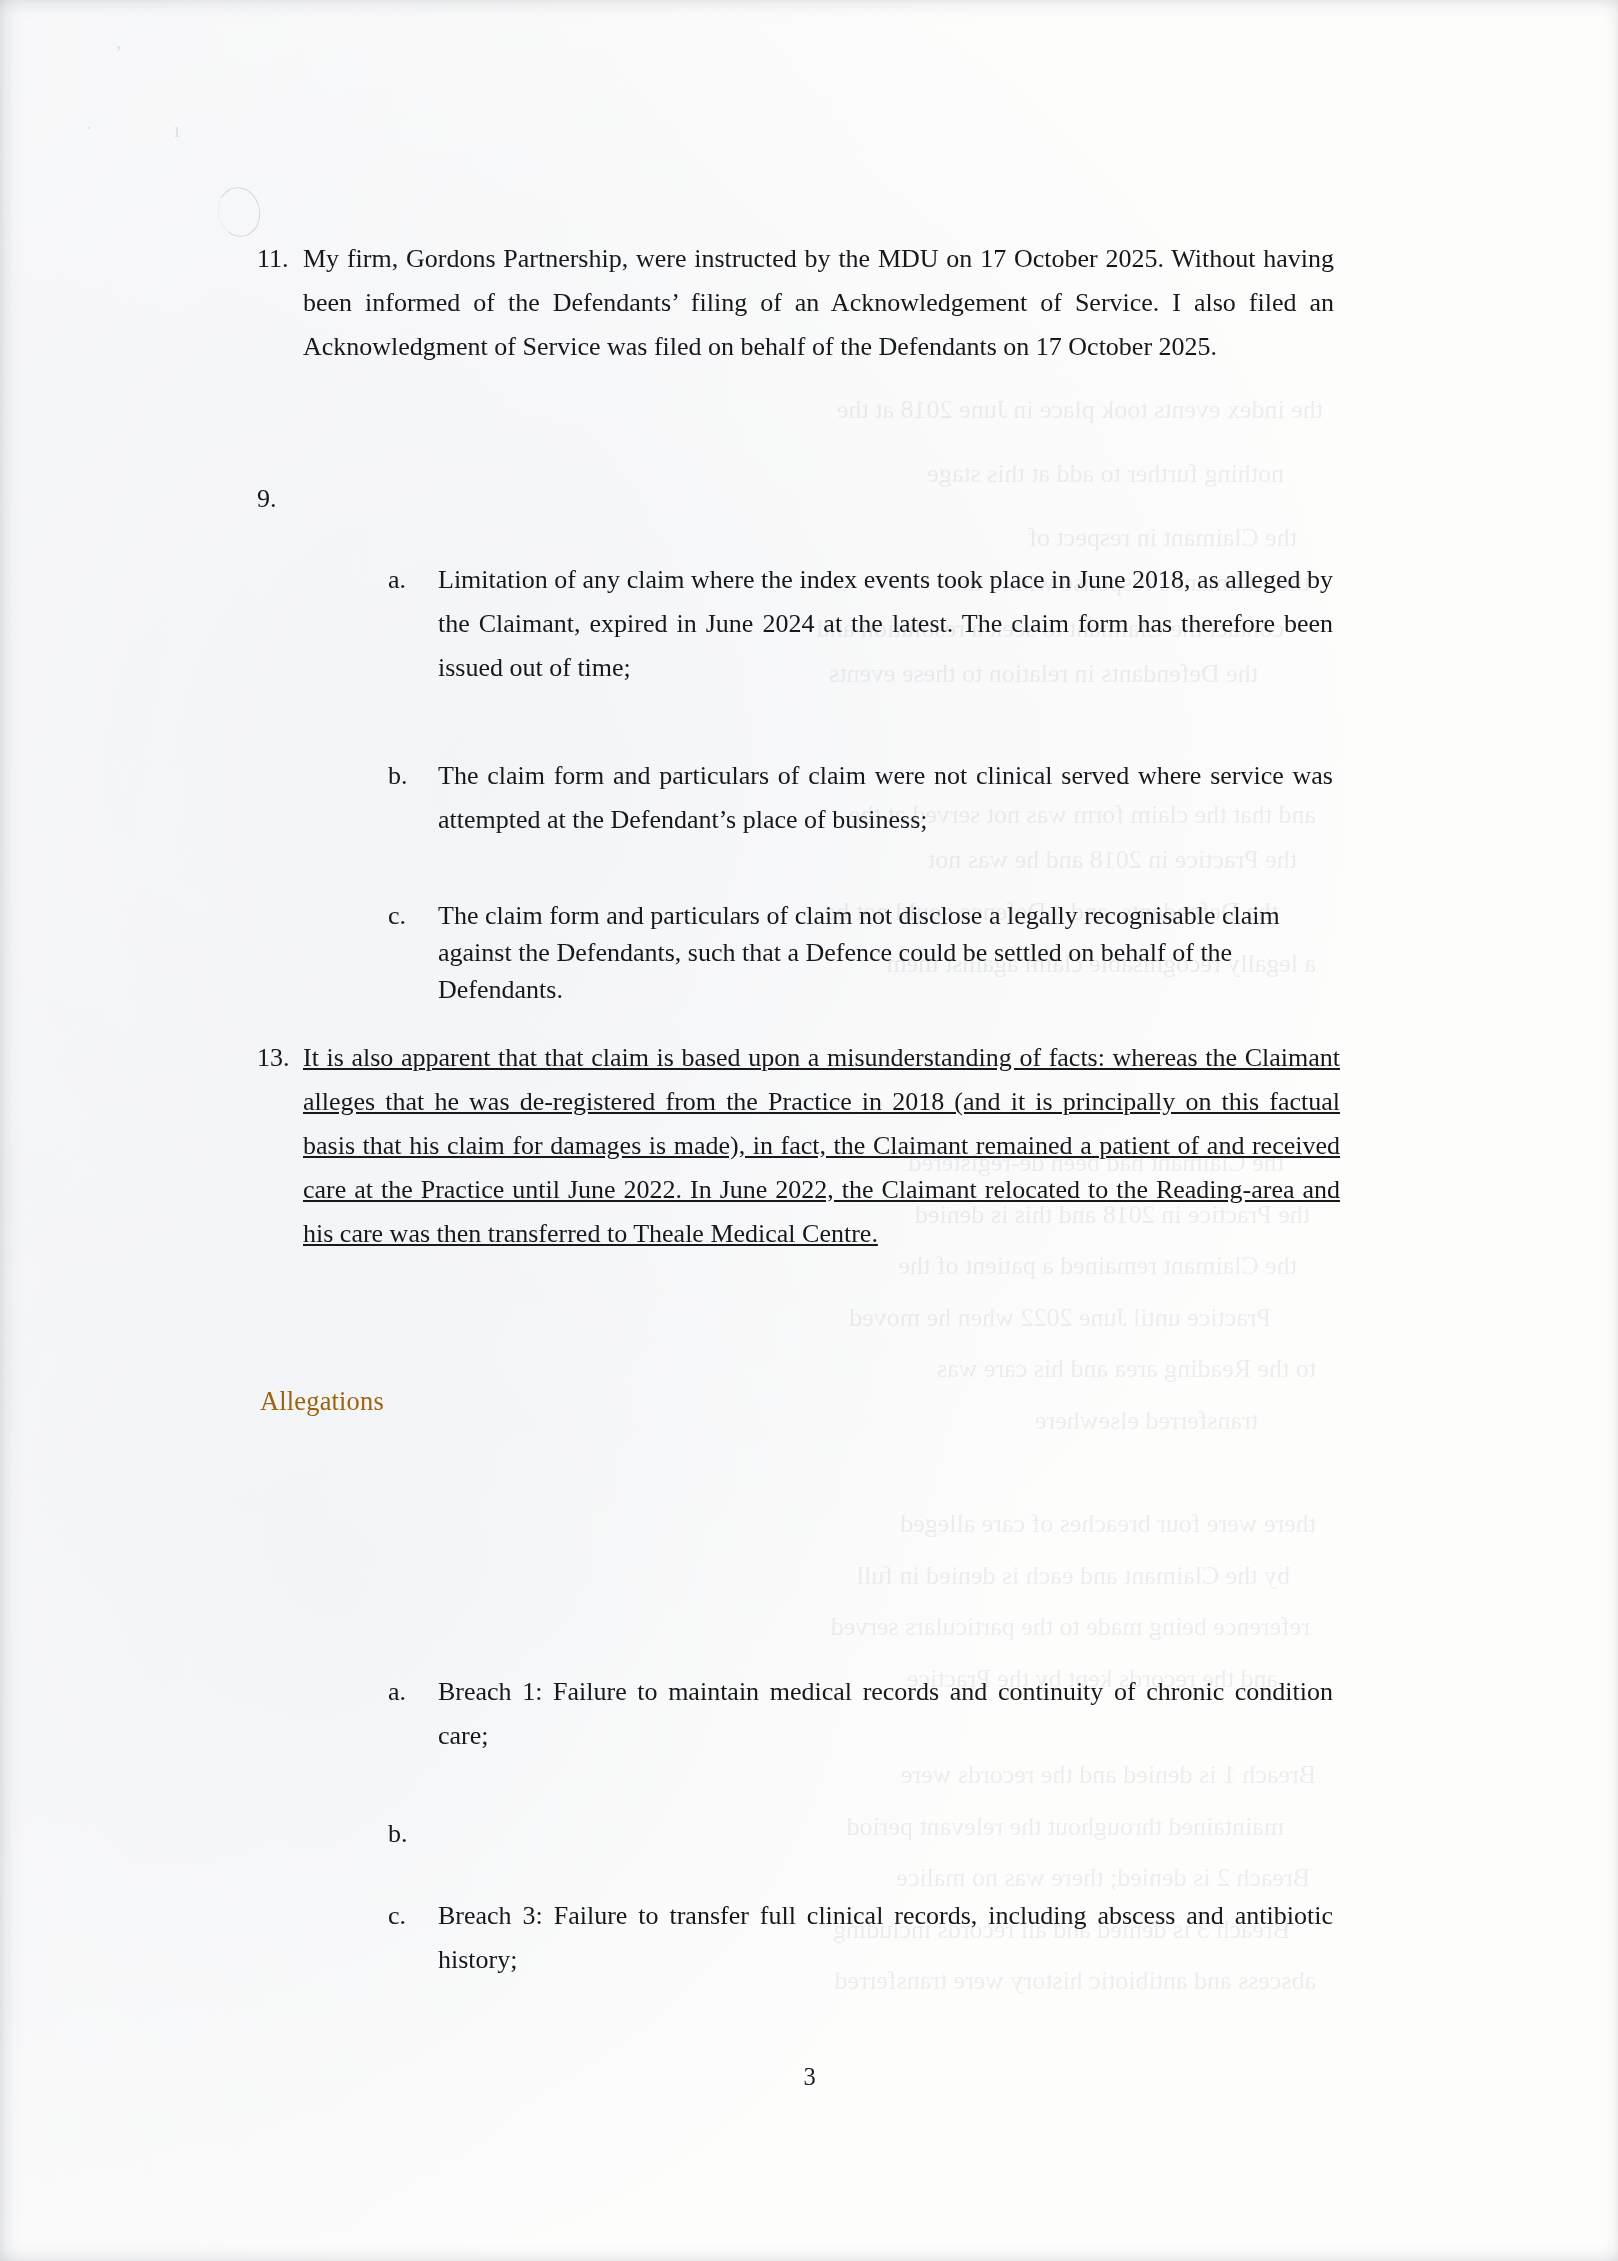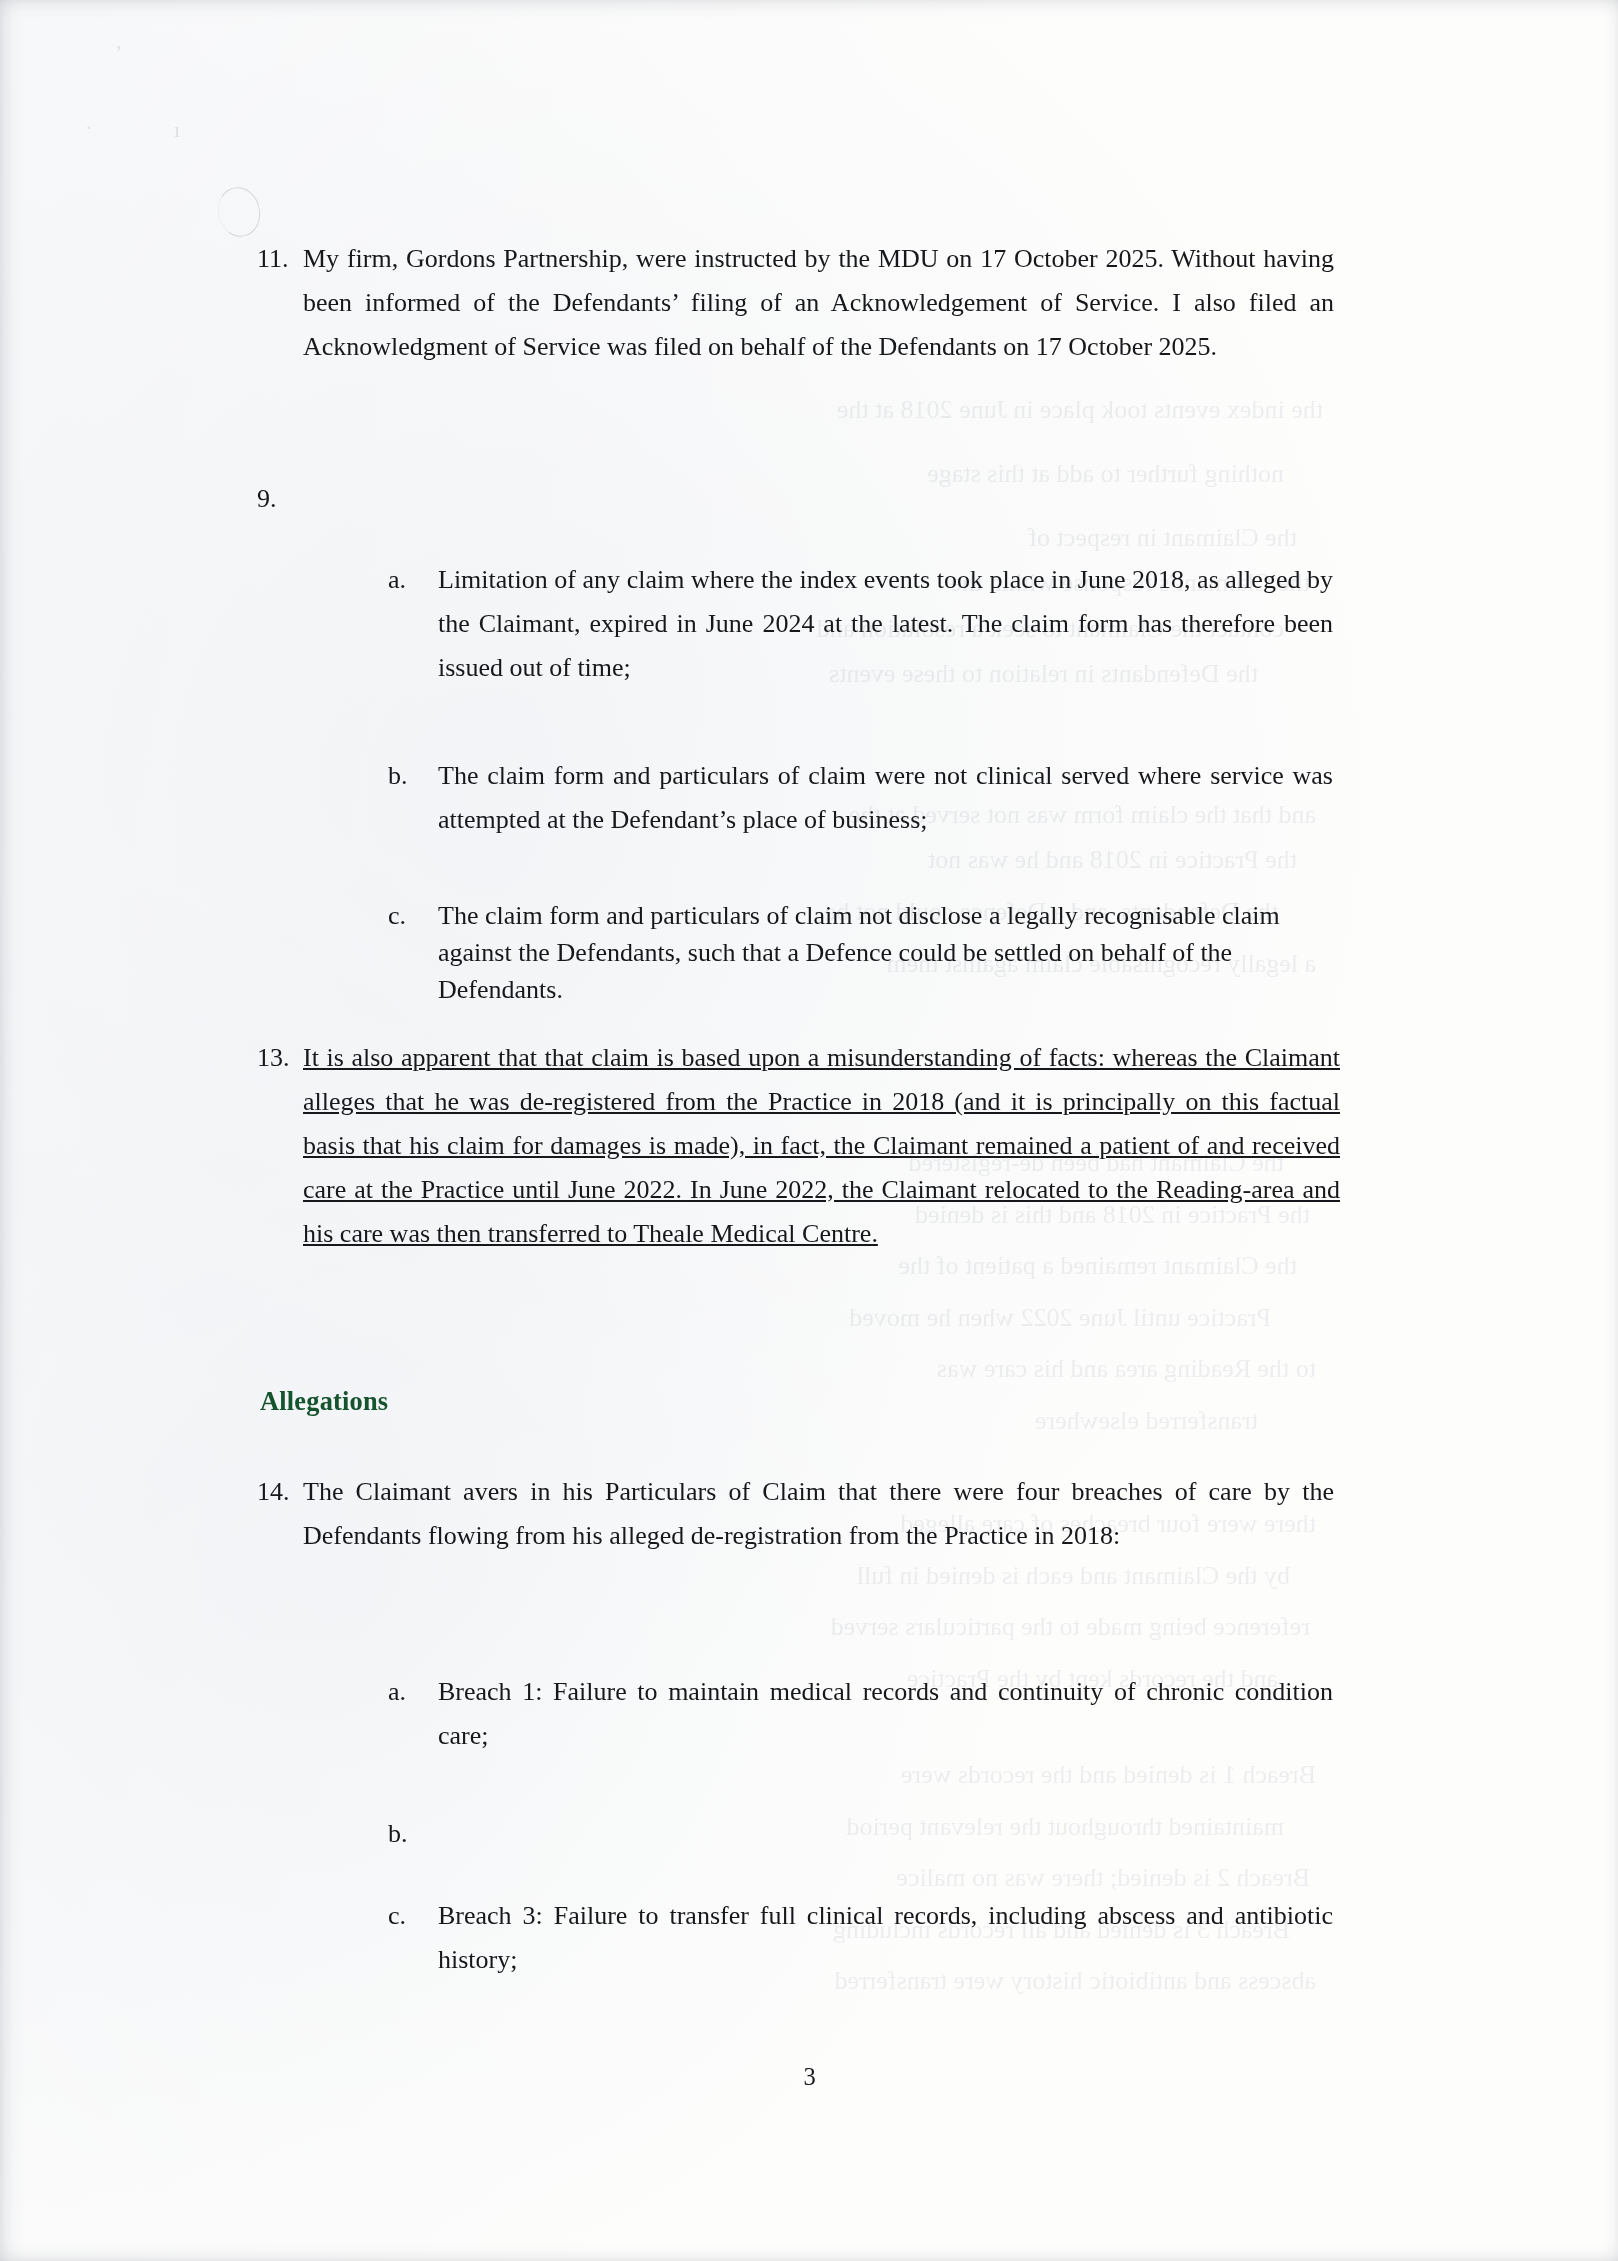--- a/index.html
+++ b/index.html
@@ -108,23 +108,23 @@
   .lettered.tight .marker {
     line-height: 37px;
   }
   .lettered.left-align {
     text-align: left;
   }
 
   .section-heading {
     position: absolute;
     left: 260px;
-    color: #14532d;
+    color: #a16207;
     font-size: 26.4px;
-    font-weight: bold;
+    font-weight: normal;
     line-height: 33px;
     letter-spacing: 0.2px;
   }
 
   .page-number {
     position: absolute;
     left: 0;
     width: 1619px;
     text-align: center;
     color: #1a1b20;
@@ -217,24 +217,20 @@
       <span>The claim form and particulars of claim not disclose a legally recognisable claim against the Defendants, such that a Defence could be settled on behalf of the Defendants.</span>
     </div>
 
     <div class="para numbered" style="top:1036px; width:1037px;text-decoration:underline;">
       <span class="marker">13.</span>
       <span>It is also apparent that that claim is based upon a misunderstanding of facts: whereas the Claimant alleges that he was de-registered from the Practice in 2018 (and it is principally on this factual basis that his claim for damages is made), in fact, the Claimant remained a patient of and received care at the Practice until June 2022. In June 2022, the Claimant relocated to the Reading-area and his care was then transferred to Theale Medical Centre.</span>
     </div>
 
     <div class="section-heading" style="top:1385px;">Allegations</div>
 
-    <div class="para numbered" style="top:1470px; width:1031px;">
-      <span class="marker">14.</span>
-      <span>The Claimant avers in his Particulars of Claim that there were four breaches of care by the Defendants flowing from his alleged de-registration from the Practice in 2018:</span>
-    </div>
 
     <div class="para lettered" style="top:1670px;">
       <span class="marker">a.</span>
       <span>Breach 1: Failure to maintain medical records and continuity of chronic condition care;</span>
     </div>
 
     <div class="para lettered left-align" style="top:1812px;">
       <span class="marker">b.</span>
     </div>
 

